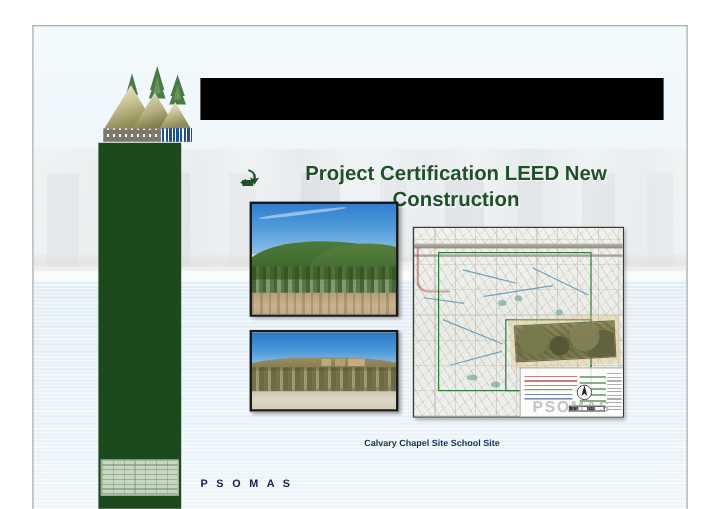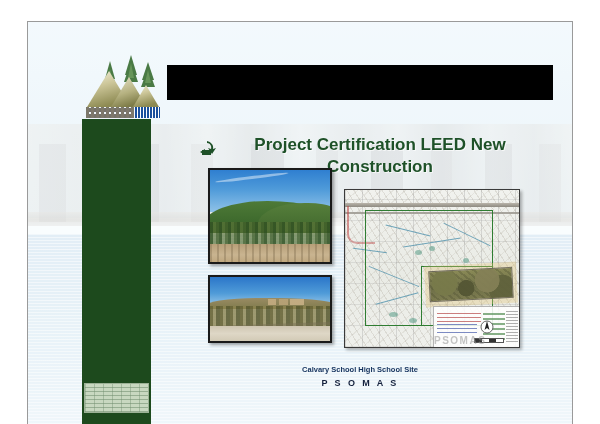--- a/index.html
+++ b/index.html
@@ -503,44 +503,44 @@
     left: 40px; top: 31px;
     width: 28px; height: 3px;
     background: linear-gradient(90deg, #333 0 25%, #fff 25% 50%, #333 50% 75%, #fff 75% 100%);
     border: 1px solid #555;
     box-sizing: content-box;
   }
   .legend-watermark {
     position: absolute;
     left: 0; bottom: 2px;
     width: 100%;
+    text-align: center;
     color: rgba(150,150,150,0.55);
-    font-size: 10px;
+    font-size: 13px;
     letter-spacing: 1.5px;
     font-weight: bold;
   }
 
   
   .caption {
     position: absolute;
     left: 139px;
     top: 343px;
     width: 386px;
     text-align: center;
     color: #13315c;
     font-size: 7.5px;
     font-weight: bold;
     line-height: 9.5px;
   }
   .brandmark {
     position: absolute;
     left: 139px;
-    top: 356px;
+    top: 376px;
     width: 386px;
-    text-align: center;
   }
   .brandmark-name {
     color: #14213d;
     font-size: 9px;
     font-weight: bold;
     letter-spacing: 2.4px;
     line-height: 11px;
   }
 </style>
 </head>
@@ -672,21 +672,21 @@
           <svg class="legend-northarrow" viewBox="0 0 14 16">
             <circle cx="7" cy="8" r="6" fill="#ffffff" stroke="#444" stroke-width="0.8"></circle>
             <path d="M7 2 L9.5 11 L7 9 L4.5 11 Z" fill="#222"></path>
           </svg>
           <div class="legend-scalebar"></div>
           <div class="legend-watermark">PSOMAS</div>
         </div>
       </div>
 
       <div class="caption">
-        <div>Calvary School High School Site</div>
+        <div>Calvary Chapel Site School Site</div>
       </div>
 
       <div class="brandmark">
         <div class="brandmark-name">P S O M A S</div>
 
       </div>
 
     </div>
   </div>
 </div>

